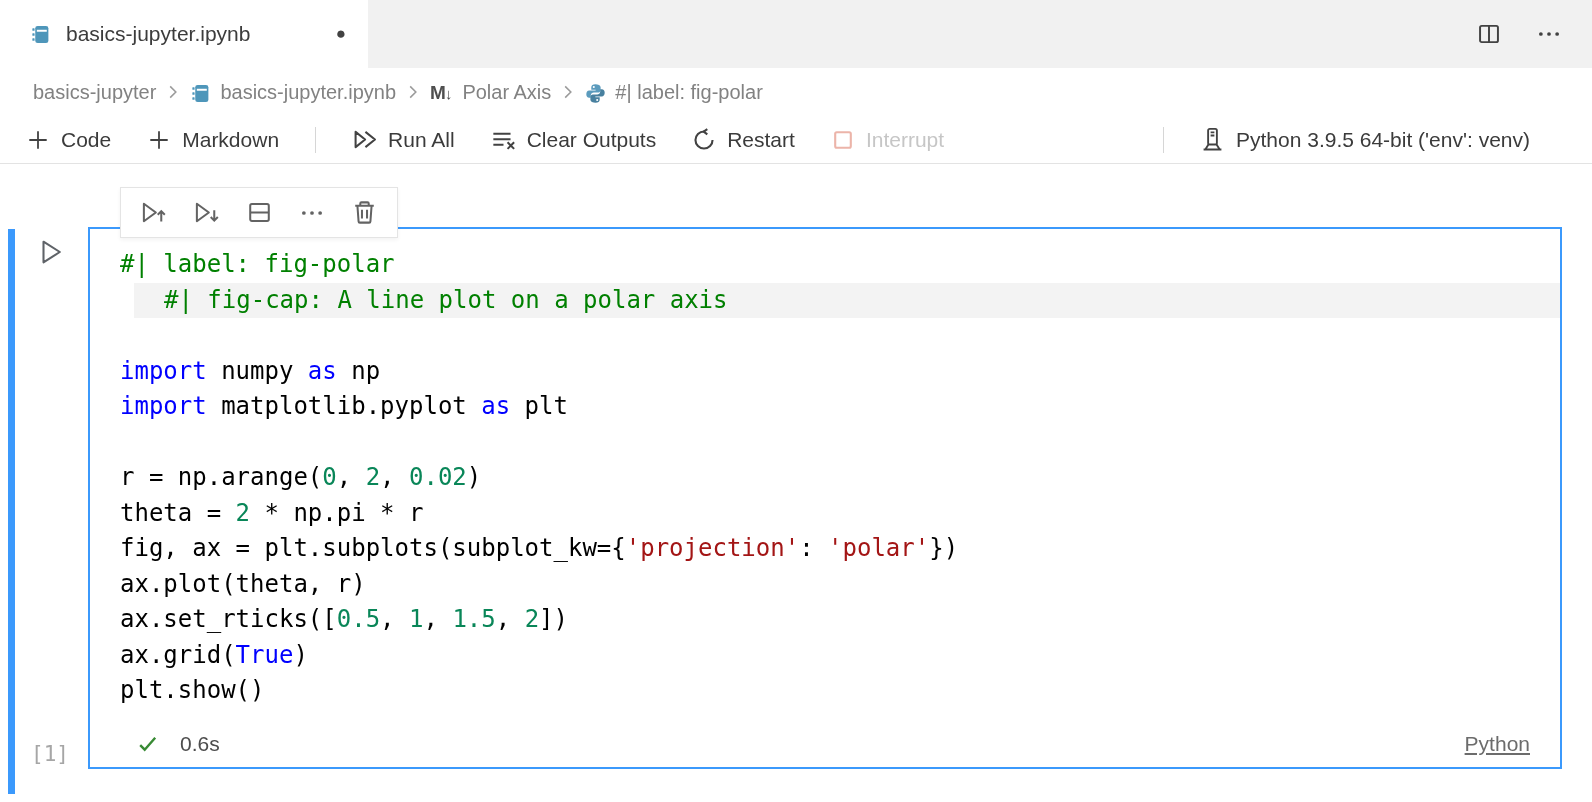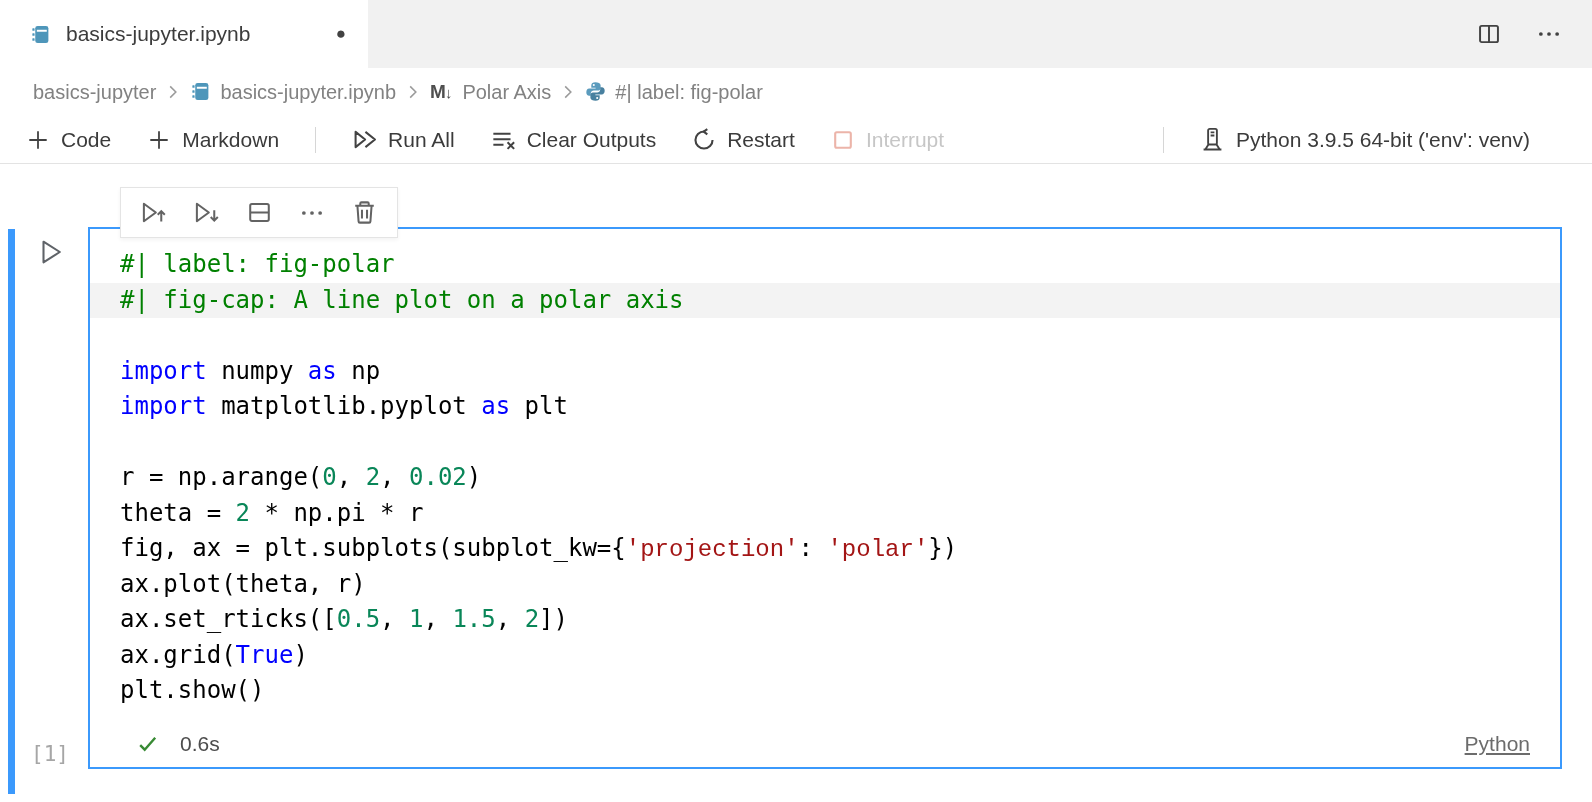--- a/index.html
+++ b/index.html
@@ -13,21 +13,21 @@
   .tabbar { height:68px; background:#f1f1f1; display:flex; align-items:stretch; }
   .tab { width:368px; background:#fff; display:flex; align-items:center;
     padding:0 22px 0 30px; gap:15px; cursor:pointer; }
   .tab-label { font-size:21px; color:#3c3c3c; }
   .tab .dot { margin-left:auto; color:#424242; font-size:17px; }
   .tab-actions { margin-left:auto; display:flex; align-items:center; gap:34px; padding-right:30px; color:#424242; }
 
   
   .breadcrumb { height:48px; display:flex; align-items:center; padding-left:33px;
     font-size:20px; color:#828282; }
-  .crumb { display:inline-flex; align-items:flex-start; gap:9px; cursor:pointer; white-space:pre; }
+  .crumb { display:inline-flex; align-items:flex-end; gap:9px; cursor:pointer; white-space:pre; }
   .crumb-sep { margin:0 8px; display:inline-flex; }
   .md-glyph { font-weight:700; color:#4f4f4f; font-size:19px; letter-spacing:-1px; margin-right:2px; }
   .md-glyph .dn { font-size:15px; }
 
   
   .toolbar { height:48px; display:flex; align-items:center; padding:0 26px;
     border-bottom:1px solid #e3e3e3; font-size:21px; color:#3b3b3b; }
   .tool { display:flex; align-items:center; gap:11px; margin-right:36px; cursor:pointer; white-space:nowrap; }
   .tool .ic { color:#424242; }
   .tool.disabled { color:#c6c6c6; cursor:default; }
@@ -43,25 +43,25 @@
 
   .cell-toolbar { position:absolute; left:120px; top:23px; height:51px; z-index:3;
     background:#fff; border:1px solid #e4e4e4; box-shadow:0 2px 4px rgba(0,0,0,.05);
     display:flex; align-items:center; gap:26px; padding:0 19px; color:#636363; }
   .cell-toolbar .ic { cursor:pointer; }
 
   .cell { position:absolute; left:88px; top:63px; width:1474px; height:542px;
     border:2px solid #3b99fc; background:#fff; z-index:1; }
   .code { padding-top:18px; font-family:"DejaVu Sans Mono", monospace; font-size:24px; color:#000; }
   .cl { height:35.5px; line-height:35.5px; padding-left:30px; white-space:pre; }
-  .cl.hl { background:#f3f3f3; }
+  .cl.hl { background:#f3f3f3;margin-left:44px; }
   .tok-comment { color:#008000; }
   .tok-kw { color:#0000ff; }
   .tok-num { color:#098658; }
-  .tok-str { color:#a31515;font-family:Liberation Mono, monospace; }
+  .tok-str { color:#a31515; }
 
   .cell-status { position:absolute; left:16px; right:0; bottom:0; height:46px;
     display:flex; align-items:center; padding:0 30px; }
   .cell-status .dur { margin-left:20px; font-size:21px; color:#4d4d4d; }
   .cell-status .lang { margin-left:auto; font-size:21px; color:#6c6c6c; cursor:pointer;text-decoration:underline; }
 </style>
 </head>
 <body>
 
 <div class="tabbar">

